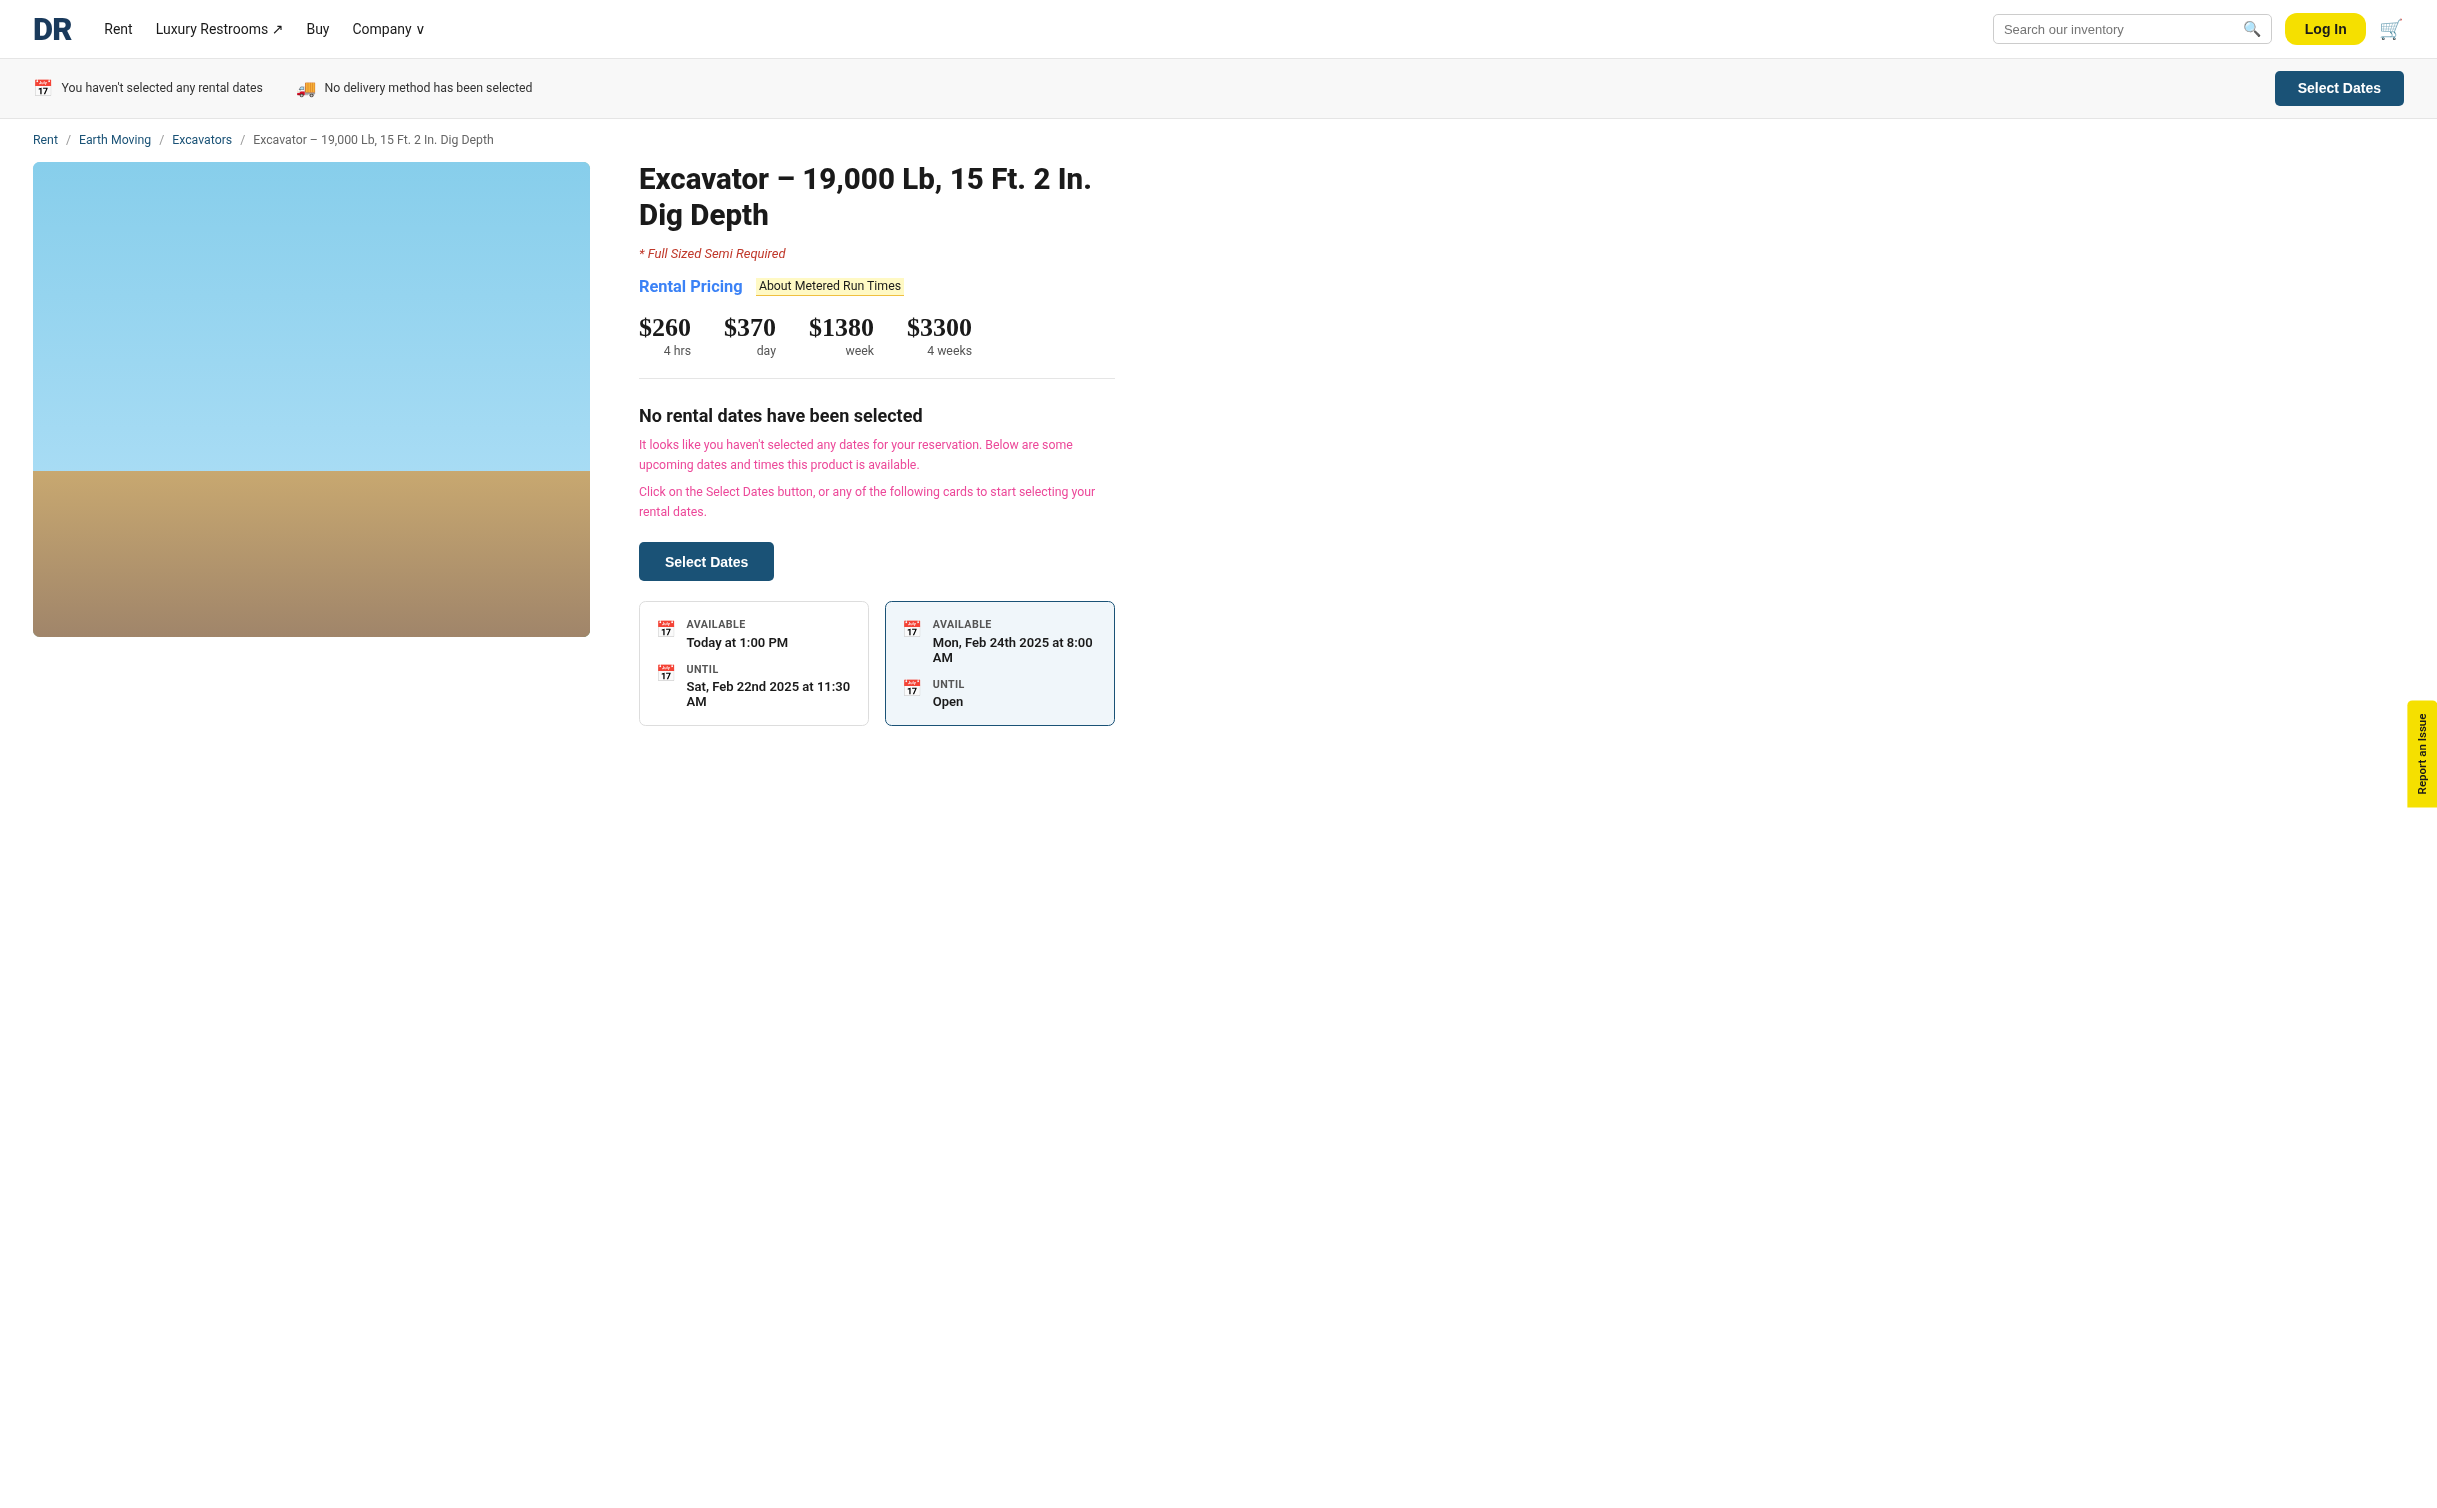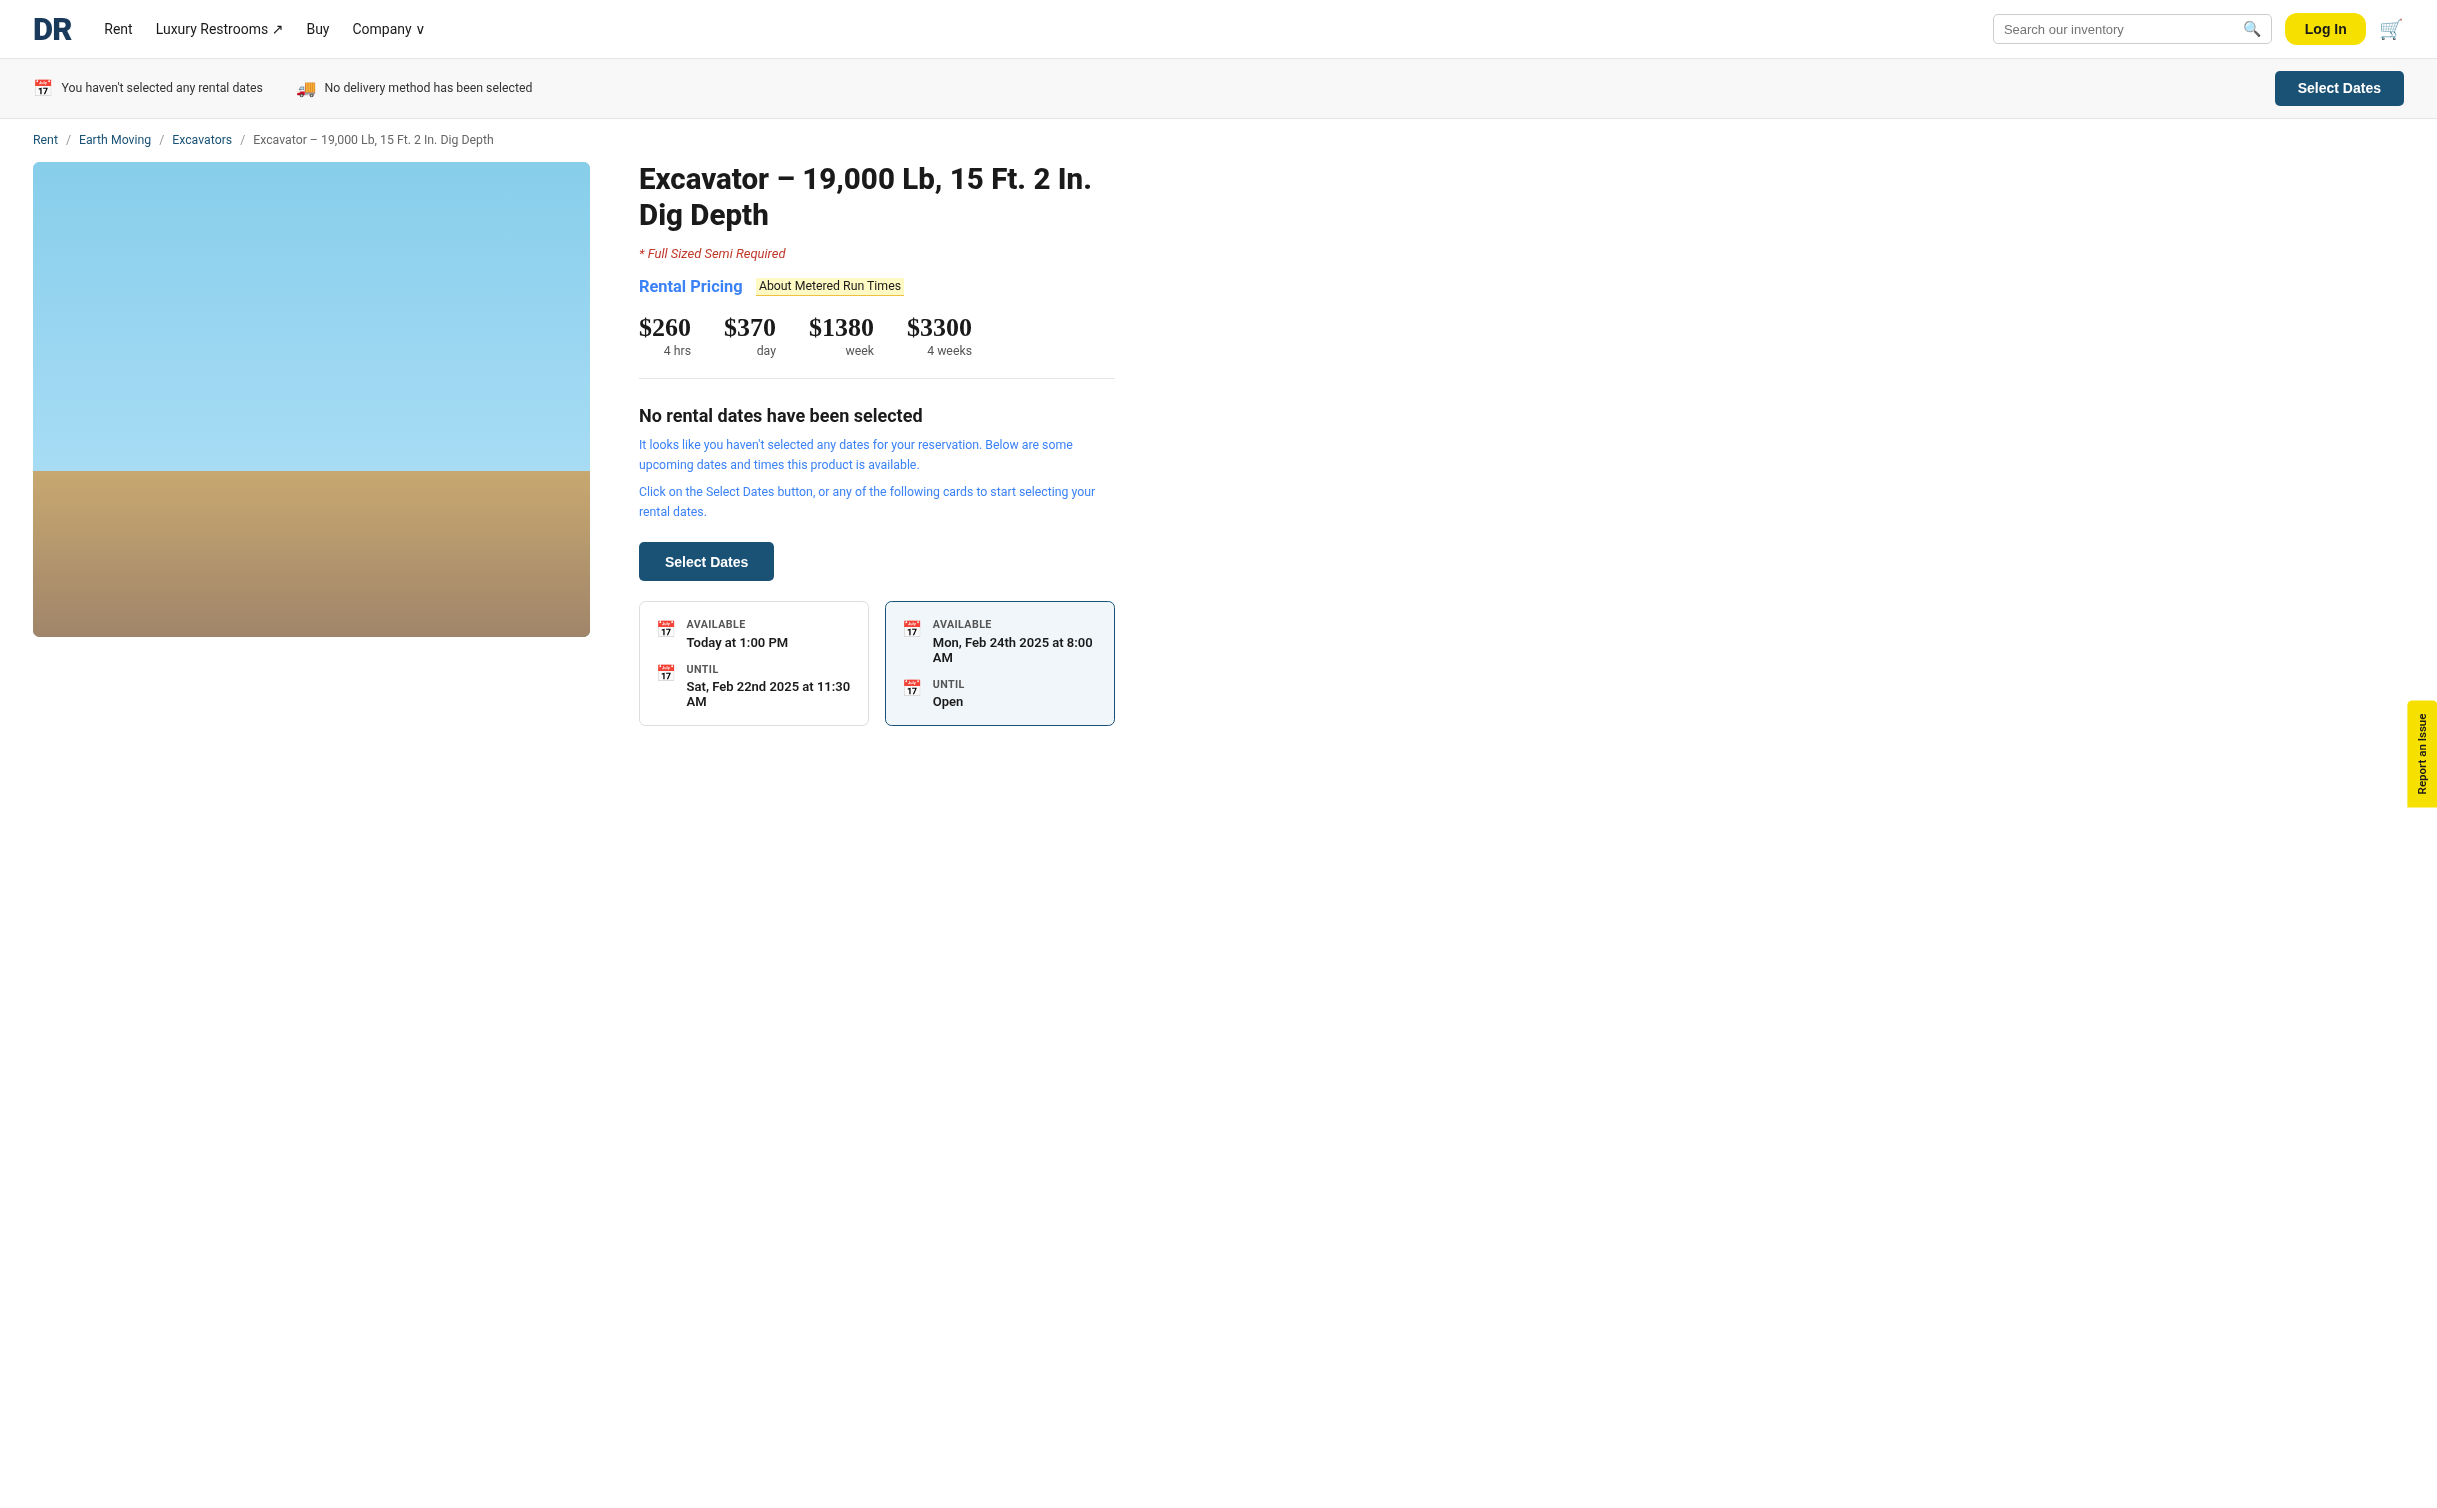--- a/index.html
+++ b/index.html
@@ -231,21 +231,21 @@
       margin-bottom: 19.7px;
     }
     .no-dates-title {
       font-size: 18px;
       font-weight: 700;
       color: #1a1a1a;
       margin-bottom: 9.8px;
     }
     .no-dates-text {
       font-size: 12.3px;
-      color: #3b82f6;
+      color: #ec4899;
       line-height: 1.6;
       margin-bottom: 8.2px;
     }
     .select-dates-btn-main {
       background: #1a5276;
       color: #fff;
       border: none;
       border-radius: 4.9px;
       padding: 11.5px 26px;
       font-size: 14px;

